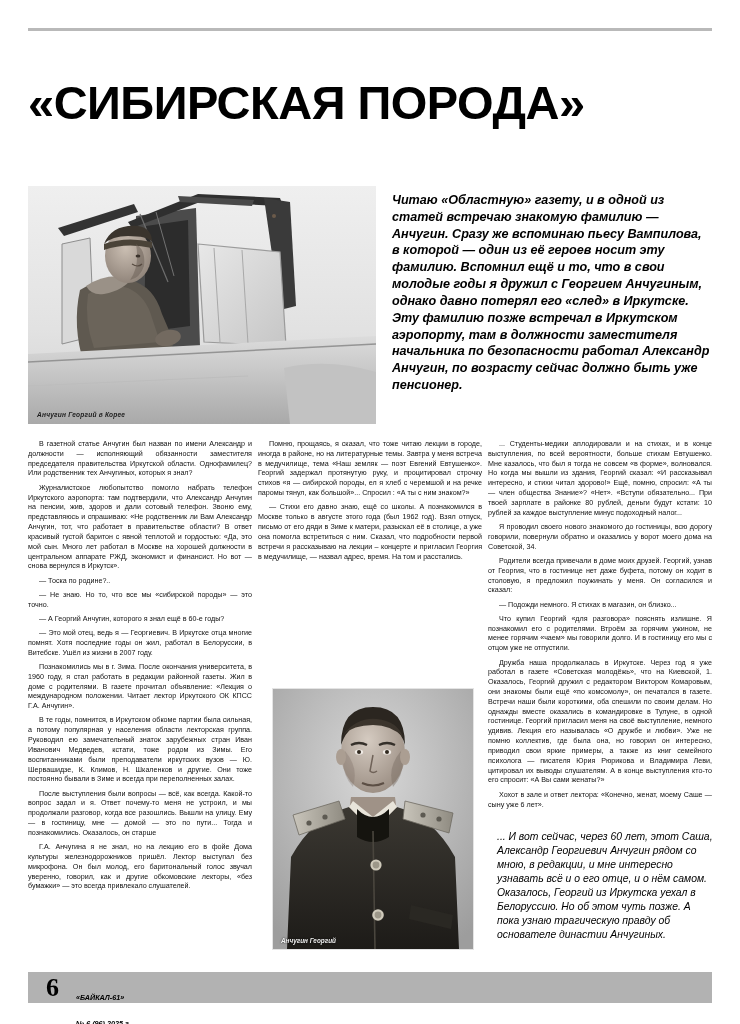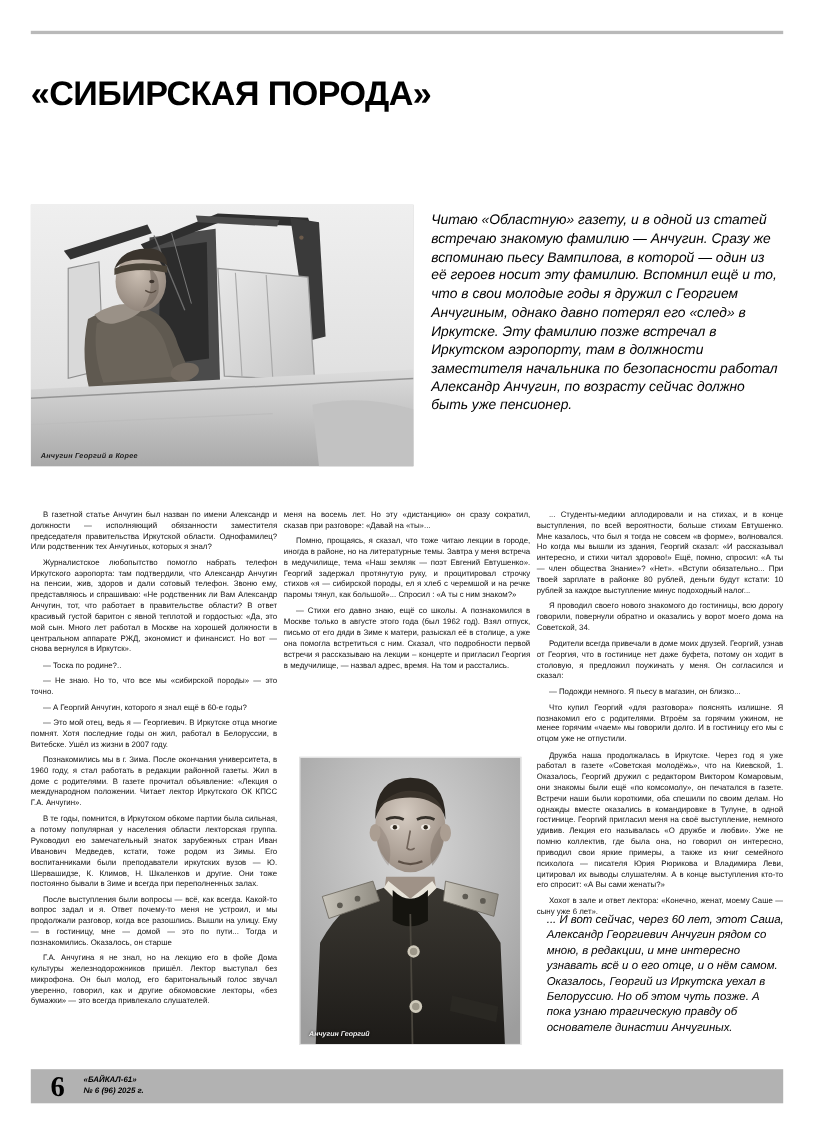--- a/index.html
+++ b/index.html
@@ -27,21 +27,21 @@
     background:#b9b9b9;
   }
 
   
   .headline{
     position:absolute;
     left:28px;top:48px;
     width:690px;
     font-family:"Liberation Sans", sans-serif;
     font-weight:bold;
-    font-size:31px;
+    font-size:47px;
     line-height:1.03;
     letter-spacing:-0.5px;
     color:#000;
     text-transform:uppercase;
   }
   .headline .l1{display:block;}
   .headline .l2{display:block;}
 
   
   .photo-top{
@@ -61,32 +61,32 @@
     letter-spacing:0.2px;
     z-index:6;
   }
 
   
   .lead{
     position:absolute;
     left:392px;top:192px;
     width:320px;
     font-family:"Liberation Sans", sans-serif;
-    font-weight:normal;
+    font-weight:bold;
     font-style:italic;
     font-size:12.6px;
     line-height:1.335;
     color:#000;
     text-align:left;
   }
 
   
   .col{
     position:absolute;
-    top:464px;
+    top:440px;
     width:224px;
     font-family:"Liberation Sans", sans-serif;
     font-size:7.15px;
     line-height:1.375;
     text-align:justify;
     color:#111;
   }
   .col p{margin:0 0 4.4px 0;text-indent:11px;}
   .col p.noind{text-indent:0;}
   .col1{left:28px;}
@@ -144,21 +144,21 @@
   }
   .footer .meta{
     position:absolute;
     left:48px;top:5px;
     font-size:7.2px;
     font-weight:bold;
     font-style:italic;
     line-height:1.44;
     color:#000;
   }
-  .footer .meta span{display:block;}
+  .footer .meta span{display:block;margin-top:16px;}
 
   
   svg{display:block;}
 </style>
 </head>
 <body>
 
 <div class="page">
 
   <div class="top-rule"></div>
@@ -241,21 +241,20 @@
     <p>— Не знаю. Но то, что все мы «сибирской породы» — это точно.</p>
     <p>— А Георгий Анчугин, которого я знал ещё в 60-е годы?</p>
     <p>— Это мой отец, ведь я — Георгиевич. В Иркутске отца многие помнят. Хотя последние годы он жил, работал в Белоруссии, в Витебске. Ушёл из жизни в 2007 году.</p>
     <p>Познакомились мы в г. Зима. После окончания университета, в 1960 году, я стал работать в редакции районной газеты. Жил в доме с родителями. В газете прочитал объявление: «Лекция о международном положении. Читает лектор Иркутского ОК КПСС Г.А. Анчугин».</p>
     <p>В те годы, помнится, в Иркутском обкоме партии была сильная, а потому популярная у населения области лекторская группа. Руководил ею замечательный знаток зарубежных стран Иван Иванович Медведев, кстати, тоже родом из Зимы. Его воспитанниками были преподаватели иркутских вузов — Ю. Шервашидзе, К. Климов, Н. Шкаленков и другие. Они тоже постоянно бывали в Зиме и всегда при переполненных залах.</p>
     <p>После выступления были вопросы — всё, как всегда. Какой-то вопрос задал и я. Ответ почему-то меня не устроил, и мы продолжали разговор, когда все разошлись. Вышли на улицу. Ему — в гостиницу, мне — домой — это по пути... Тогда и познакомились. Оказалось, он старше</p>
     <p>Г.А. Анчугина я не знал, но на лекцию его в фойе Дома культуры железнодорожников пришёл. Лектор выступал без микрофона. Он был молод, его баритональный голос звучал уверенно, говорил, как и другие обкомовские лекторы, «без бумажки» — это всегда привлекало слушателей.</p>
   </div>
 
   <div class="col col2">
-    <p class="noind">меня на восемь лет. Но эту «дистанцию» он сразу сократил, сказав при разговоре: «Давай на «ты»...</p>
     <p>Помню, прощаясь, я сказал, что тоже читаю лекции в городе, иногда в районе, но на литературные темы. Завтра у меня встреча в медучилище, тема «Наш земляк — поэт Евгений Евтушенко». Георгий задержал протянутую руку, и процитировал строчку стихов «я — сибирской породы, ел я хлеб с черемшой и на речке паромы тянул, как большой»... Спросил : «А ты с ним знаком?»</p>
     <p>— Стихи его давно знаю, ещё со школы. А познакомился в Москве только в августе этого года (был 1962 год). Взял отпуск, письмо от его дяди в Зиме к матери, разыскал её в столице, а уже она помогла встретиться с ним. Сказал, что подробности первой встречи я рассказываю на лекции – концерте и пригласил Георгия в медучилище, — назвал адрес, время. На том и расстались.</p>
   </div>
 
   <figure class="photo-portrait" style="margin:0;">
     <svg viewBox="0 0 200 260" width="200" height="260" preserveAspectRatio="none">
       <defs>
         <radialGradient id="bgp" cx="50%" cy="32%" r="78%">
           <stop offset="0%" stop-color="#d8d8d8"></stop>
           <stop offset="100%" stop-color="#9d9d9d"></stop>
@@ -321,21 +320,21 @@
       <ellipse cx="68" cy="68" rx="5" ry="8" fill="#ab9e92"></ellipse>
       <ellipse cx="132" cy="68" rx="5" ry="8" fill="#ab9e92"></ellipse>
     </svg>
     <figcaption class="cap">Анчугин Георгий</figcaption>
   </figure>
 
   <div class="col col3">
     <p>... Студенты-медики аплодировали и на стихах, и в конце выступления, по всей вероятности, больше стихам Евтушенко. Мне казалось, что был я тогда не совсем «в форме», волновался. Но когда мы вышли из здания, Георгий сказал: «И рассказывал интересно, и стихи читал здорово!» Ещё, помню, спросил: «А ты — член общества Знание»? «Нет». «Вступи обязательно... При твоей зарплате в районке 80 рублей, деньги будут кстати: 10 рублей за каждое выступление минус подоходный налог...</p>
     <p>Я проводил своего нового знакомого до гостиницы, всю дорогу говорили, повернули обратно и оказались у ворот моего дома на Советской, 34.</p>
     <p>Родители всегда привечали в доме моих друзей. Георгий, узнав от Георгия, что в гостинице нет даже буфета, потому он ходит в столовую, я предложил поужинать у меня. Он согласился и сказал:</p>
-    <p>— Подожди немного. Я пьесу в магазин, он близко...</p>
+    <p>— Подожди немного. Я стихах в магазин, он близко...</p>
     <p>Что купил Георгий «для разговора» пояснять излишне. Я познакомил его с родителями. Втроём за горячим ужином, не менее горячим «чаем» мы говорили долго. И в гостиницу его мы с отцом уже не отпустили.</p>
     <p>Дружба наша продолжалась в Иркутске. Через год я уже работал в газете «Советская молодёжь», что на Киевской, 1. Оказалось, Георгий дружил с редактором Виктором Комаровым, они знакомы были ещё «по комсомолу», он печатался в газете. Встречи наши были короткими, оба спешили по своим делам. Но однажды вместе оказались в командировке в Тулуне, в одной гостинице. Георгий пригласил меня на своё выступление, немного удивив. Лекция его называлась «О дружбе и любви». Уже не помню коллектив, где была она, но говорил он интересно, приводил свои яркие примеры, а также из книг семейного психолога — писателя Юрия Рюрикова и Владимира Леви, цитировал их выводы слушателям. А в конце выступления кто-то его спросит: «А Вы сами женаты?»</p>
     <p>Хохот в зале и ответ лектора: «Конечно, женат, моему Саше — сыну уже 6 лет».</p>
   </div>
 
   <div class="closing">... И вот сейчас, через 60 лет, этот Саша, Александр Георгиевич Анчугин рядом со мною, в редакции, и мне интересно узнавать всё и о его отце, и о нём самом. Оказалось, Георгий из Иркутска уехал в Белоруссию. Но об этом чуть позже. А пока узнаю трагическую правду об основателе династии Анчугиных.</div>
 
   <div class="footer">
     <div class="pagenum">6</div>
     <div class="meta">

